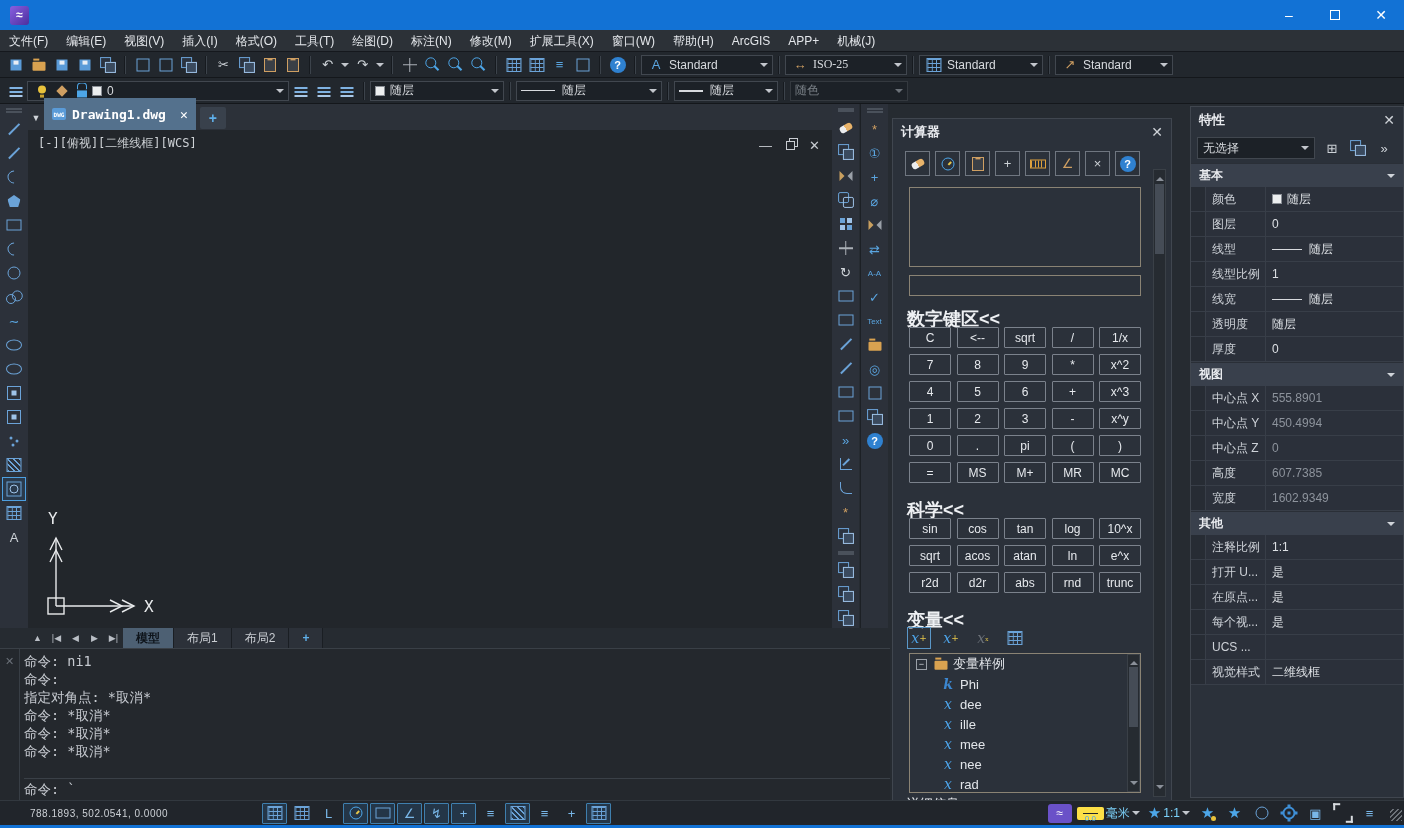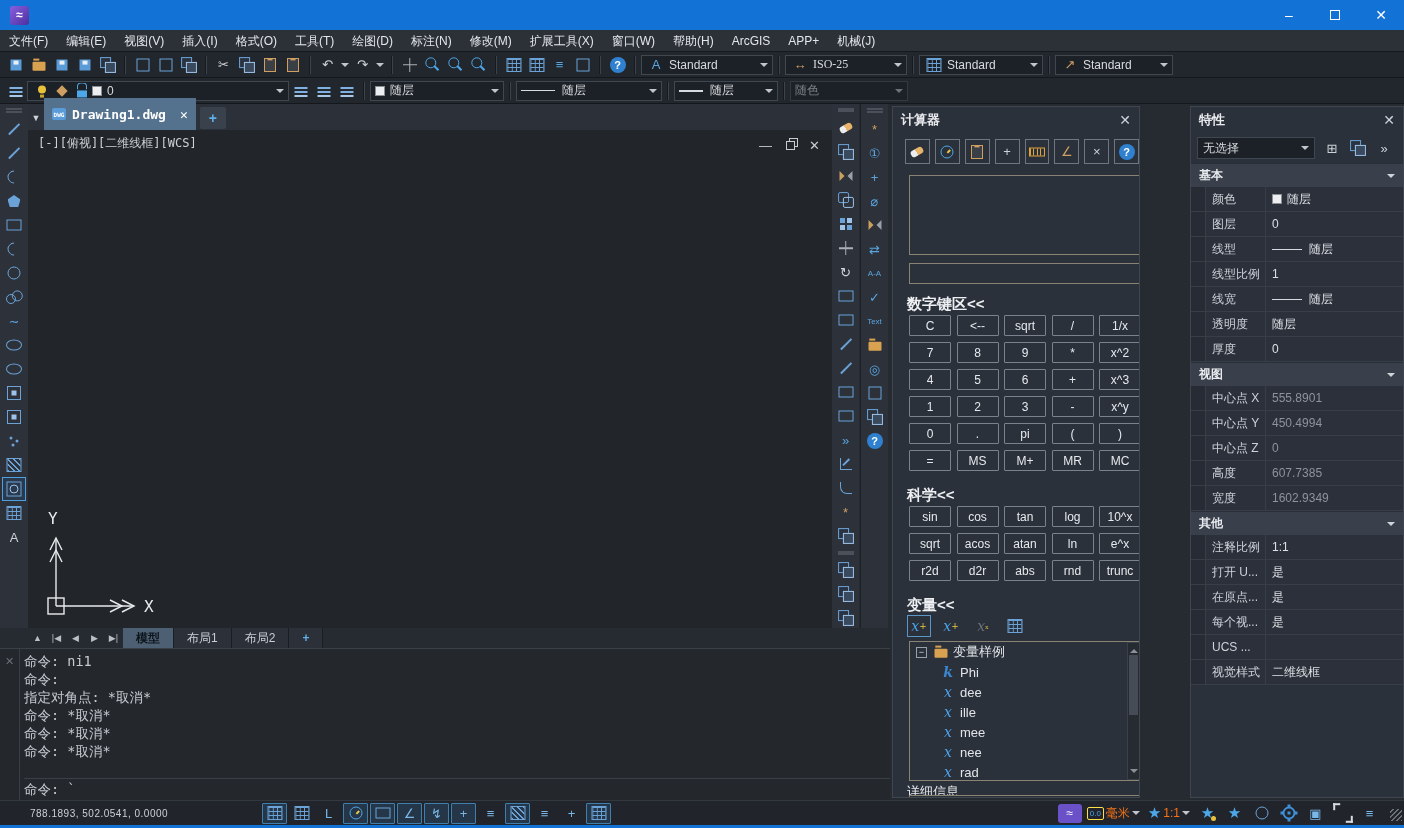--- a/index.html
+++ b/index.html
@@ -110,25 +110,25 @@
 #cmdpanel{position:absolute;left:0;top:648px;width:890px;height:152px;background:#24282d;border-top:1px solid #3a4047;display:flex}
 .cmdgut{width:20px;border-right:1px solid #383e45;color:#6a7078;font-size:11px;text-align:center;padding-top:6px}
 .cmdbody{flex:1;display:flex;flex-direction:column;padding:3px 0 0 4px;font-family:"DejaVu Sans Mono","Liberation Mono",monospace;font-size:13.5px;color:#c6cad0}
 .cmdline{line-height:18px;white-space:pre}
 .cmdprompt{margin-top:auto;border-top:1px solid #3a4047;line-height:21px;white-space:pre}
 
 .panel{position:absolute;background:#2b313a;border:1px solid #40464f}
 .phead{height:26px;display:flex;align-items:center;padding:0 8px;font-size:13px;font-weight:bold;color:#e8eaee}
 .phead .x{margin-left:auto;color:#cfd3d8;font-weight:normal;font-size:14px}
 
-#calc{left:892px;top:106px;width:248px;height:692px;overflow:hidden}
+#calc{left:892px;top:118px;width:280px;height:692px;overflow:hidden}
 .calcbar{display:flex;gap:5px;padding:6px 0 6px 12px}
 .calcbtn{width:25px;height:25px;border:1px solid #6f7680;display:flex;align-items:center;justify-content:center}
 .bigbox{position:absolute;left:16px;width:232px;border:1px solid #8a8374;background:#2b313a}
-.sect{position:absolute;left:14px;font-size:15px;font-weight:bold;color:#eef0f3}
+.sect{position:absolute;left:14px;font-size:18px;font-weight:bold;color:#eef0f3}
 .keys{position:absolute;left:16px;display:grid;grid-template-columns:repeat(5,42px);grid-auto-rows:21px;column-gap:5.5px;row-gap:6px}
 .key{border:1px solid #7b828c;color:#e6e9ed;font-size:12px;display:flex;align-items:center;justify-content:center;background:transparent;border-radius:1px}
 .vtbar{position:absolute;left:14px;display:flex;gap:8px;align-items:center}
 .vt{width:24px;height:22px;display:flex;align-items:center;justify-content:center;font-family:"DejaVu Serif","Liberation Serif",serif;font-style:italic;font-size:14px;color:#4da3e8}
 .vt sup{font-size:9px;color:#e8c84a;font-style:normal}
 .vt.sel{border:1px solid #5a97c8}
 .vt.dis{color:#6b7178}
 .treebox{position:absolute;left:16px;width:232px;border:1px solid #8a8374;overflow:hidden}
 .trow{height:20px;display:flex;align-items:center;font-size:13px;color:#e2e5e9;white-space:nowrap}
 .expbox{width:11px;height:11px;border:1px solid #9aa0a8;background:#2b313a;color:#d8dbdf;font-size:9px;line-height:9px;text-align:center;margin:0 4px 0 6px}
@@ -156,22 +156,22 @@
 .pval.dim{color:#8d939c}
 .pval .dash{width:30px}
 
 #statusbar{position:absolute;left:0;top:800px;width:1404px;height:28px;background:#21252b;border-top:1px solid #32383f;border-bottom:3px solid #1272d5;display:flex;align-items:center}
 .coords{position:absolute;left:30px;font-size:10px;color:#ccd0d5;letter-spacing:.5px;font-family:Liberation Sans, sans-serif}
 .stgroup{position:absolute;display:flex;align-items:center;gap:2px}
 .stic{width:25px;height:21px;border:1px solid transparent;display:flex;align-items:center;justify-content:center;border-radius:1px}
 .stic.active{background:#243648;border-color:#3f7fae}
 .stic .ic{color:#79b7e8}
 .stlogo{width:24px;height:19px;background:#6a51c8;border-radius:3px;color:#fff;font-size:12px;display:flex;align-items:center;justify-content:center}
-.unitbox{border:1px solid #fde047;color:#4da6e8;font-size:8px;padding:0 2px;border-radius:2px;height:13px;line-height:11px}
-.stlabel{color:#f97316;font-size:12px;margin:0 2px}
+.unitbox{border:6px solid #fde047;color:#4da6e8;font-size:8px;padding:0 2px;border-radius:2px;height:13px;line-height:11px}
+.stlabel{color:#7dd3fc;font-size:12px;margin:0 2px}
 .star{color:#4da6e8;font-size:15px;position:relative}
 .star .dot{position:absolute;right:-2px;bottom:1px;width:5px;height:5px;border-radius:50%;background:#e8c23c}
 .gripcorner{position:absolute;right:2px;bottom:4px;width:12px;height:12px;background:repeating-linear-gradient(135deg,transparent 0 2px,#6b7178 2px 3.5px)}
 </style>
 </head>
 <body>
 
 <div class="titlebar">
   <div class="logo">≈</div>
   <div class="winbtns">

